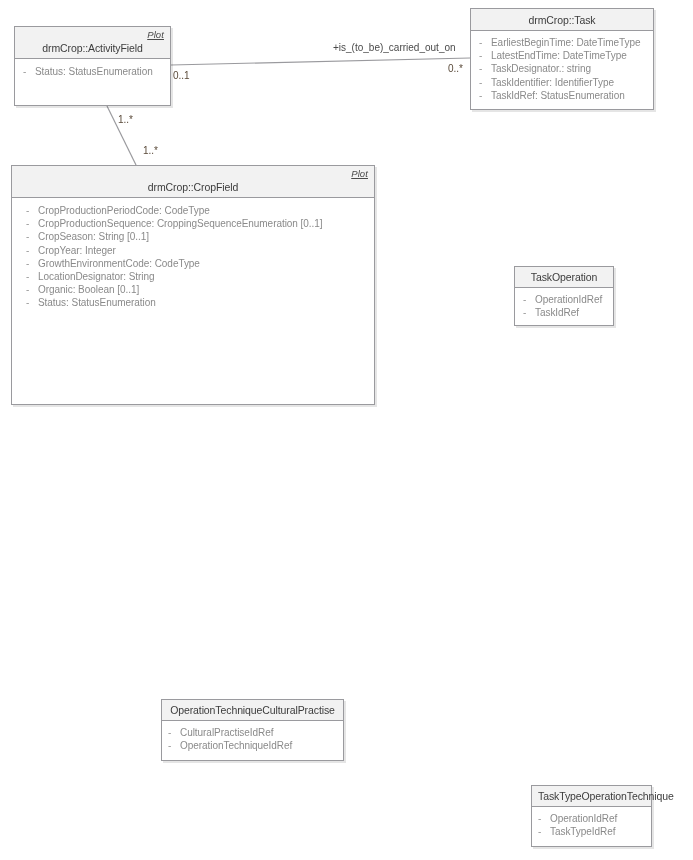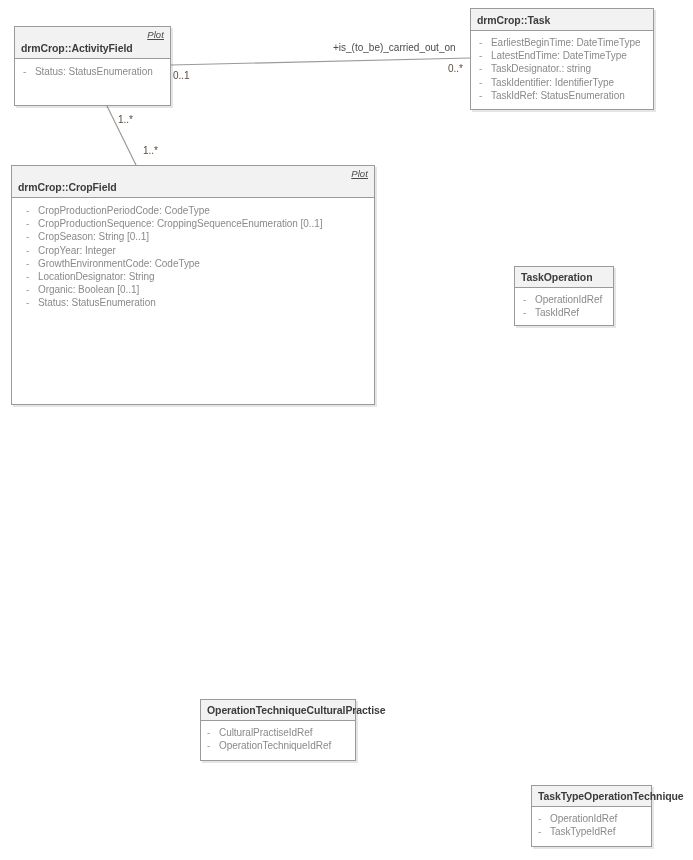--- a/index.html
+++ b/index.html
@@ -43,22 +43,23 @@
     font-style: italic;
     color: #4a4a4a;
     text-align: right;
     line-height: 12px;
     height: 12px;
     letter-spacing: 0.1px;
     text-decoration: underline;
   }
   .uml-name {
     font-size: 10.5px;
-    font-weight: bold;
+    font-weight: normal;
     color: #3c3c3c;
+    text-align: center;
     line-height: 14px;
     letter-spacing: -0.1px;
   }
   .uml-attrs {
     box-sizing: border-box;
     padding: 6px 4px 4px 4px;
     background: #ffffff;
   }
   .uml-attr {
     display: flex;
@@ -207,21 +208,21 @@
         <span class="vis">-</span>
         <span class="sig">OperationIdRef</span>
       </div>
       <div class="uml-attr">
         <span class="vis">-</span>
         <span class="sig">TaskIdRef</span>
       </div>
     </div>
   </div>
 
-  <div class="uml-class" style="left:161px; top:699px; width:156px; height:62px;margin-left:39px;">
+  <div class="uml-class" style="left:161px; top:699px; width:183px; height:62px;">
     <div class="uml-header" style="height:21px; padding-top:3px;">
       <div class="uml-name">OperationTechniqueCulturalPractise</div>
     </div>
     <div class="uml-attrs" style="padding-top:5px; padding-left:2px;">
       <div class="uml-attr">
         <span class="vis">-</span>
         <span class="sig">CulturalPractiseIdRef</span>
       </div>
       <div class="uml-attr">
         <span class="vis">-</span>

